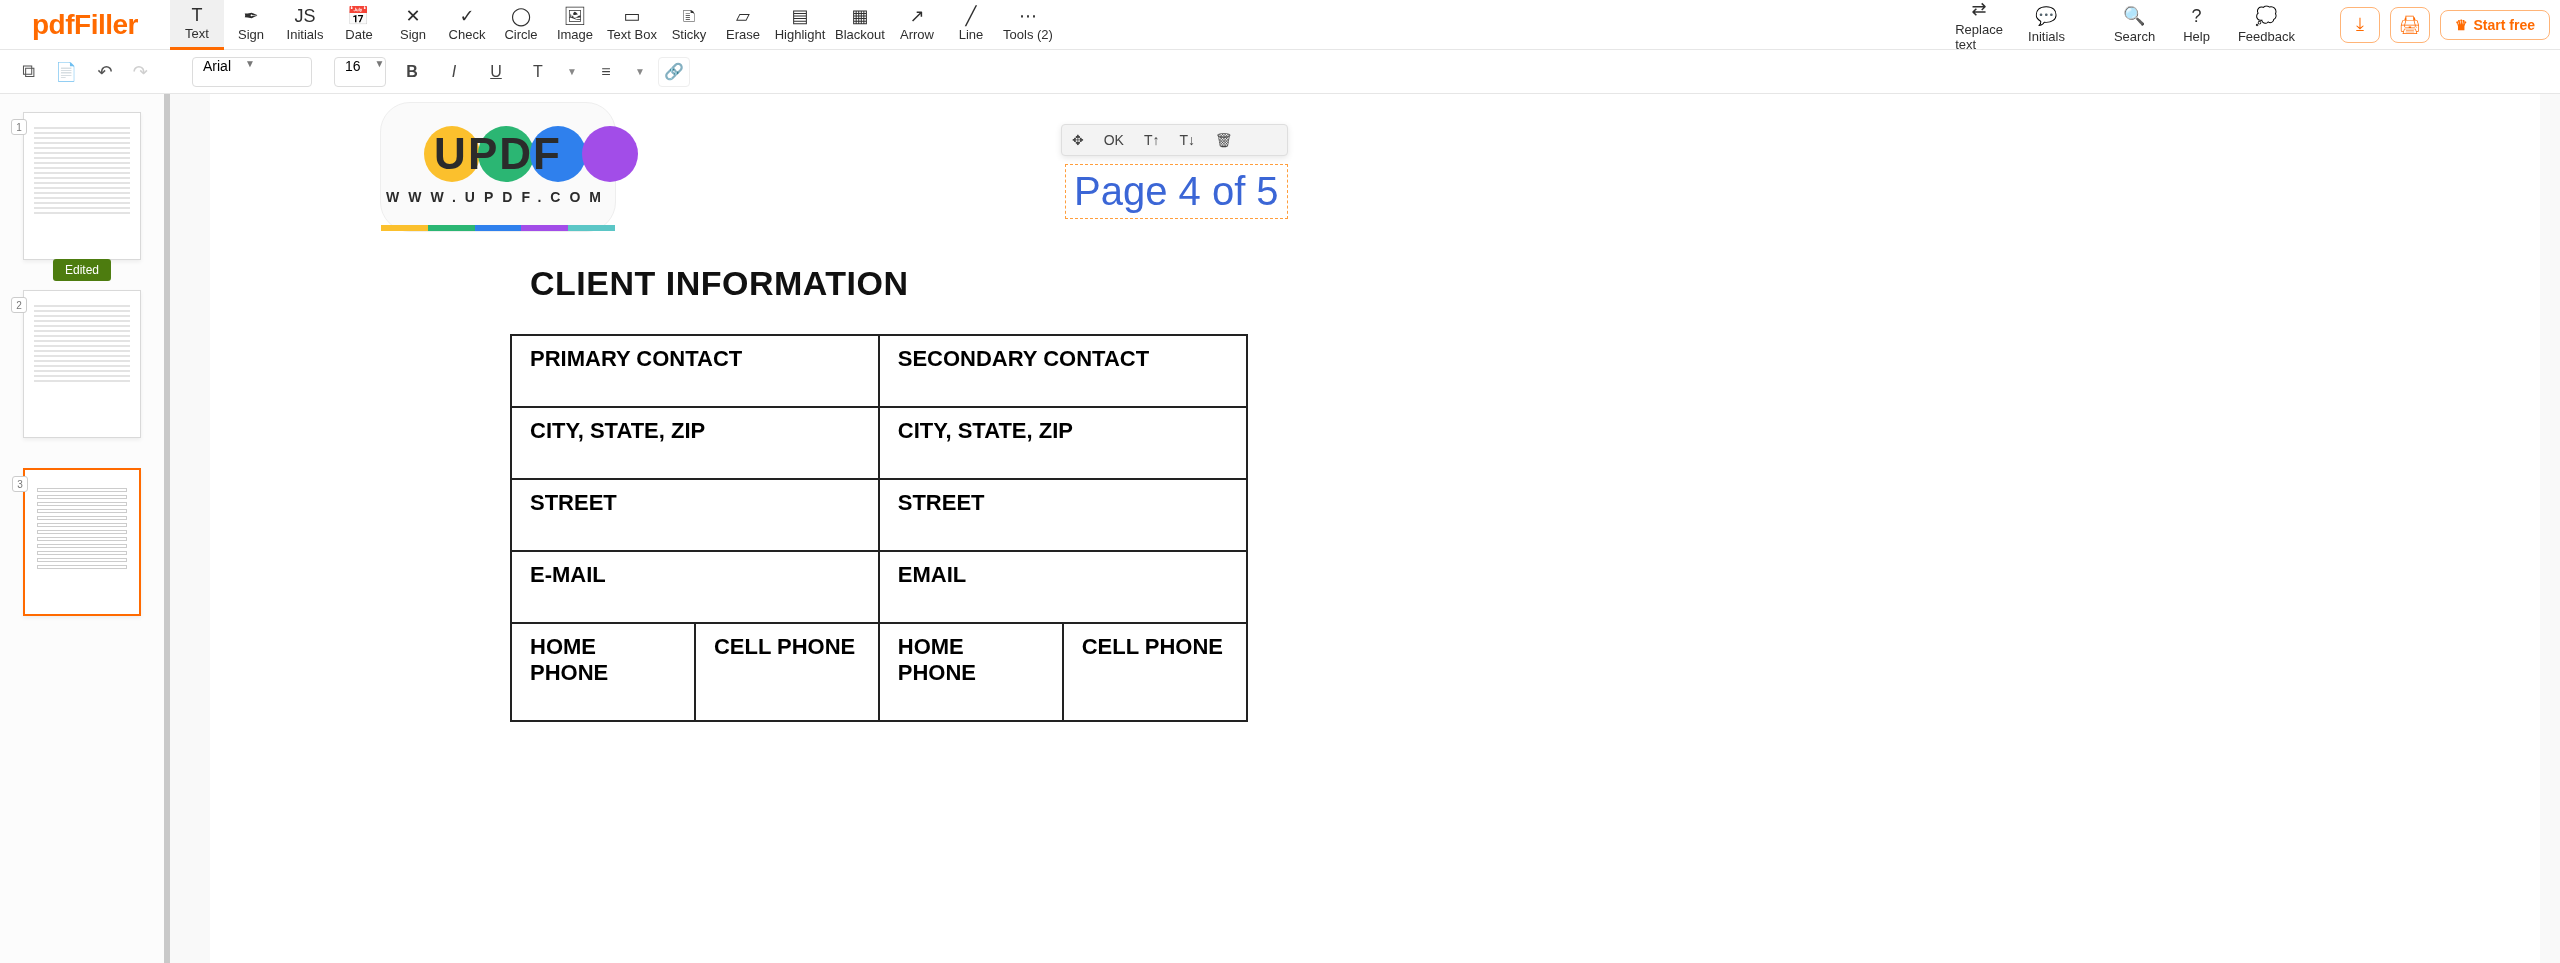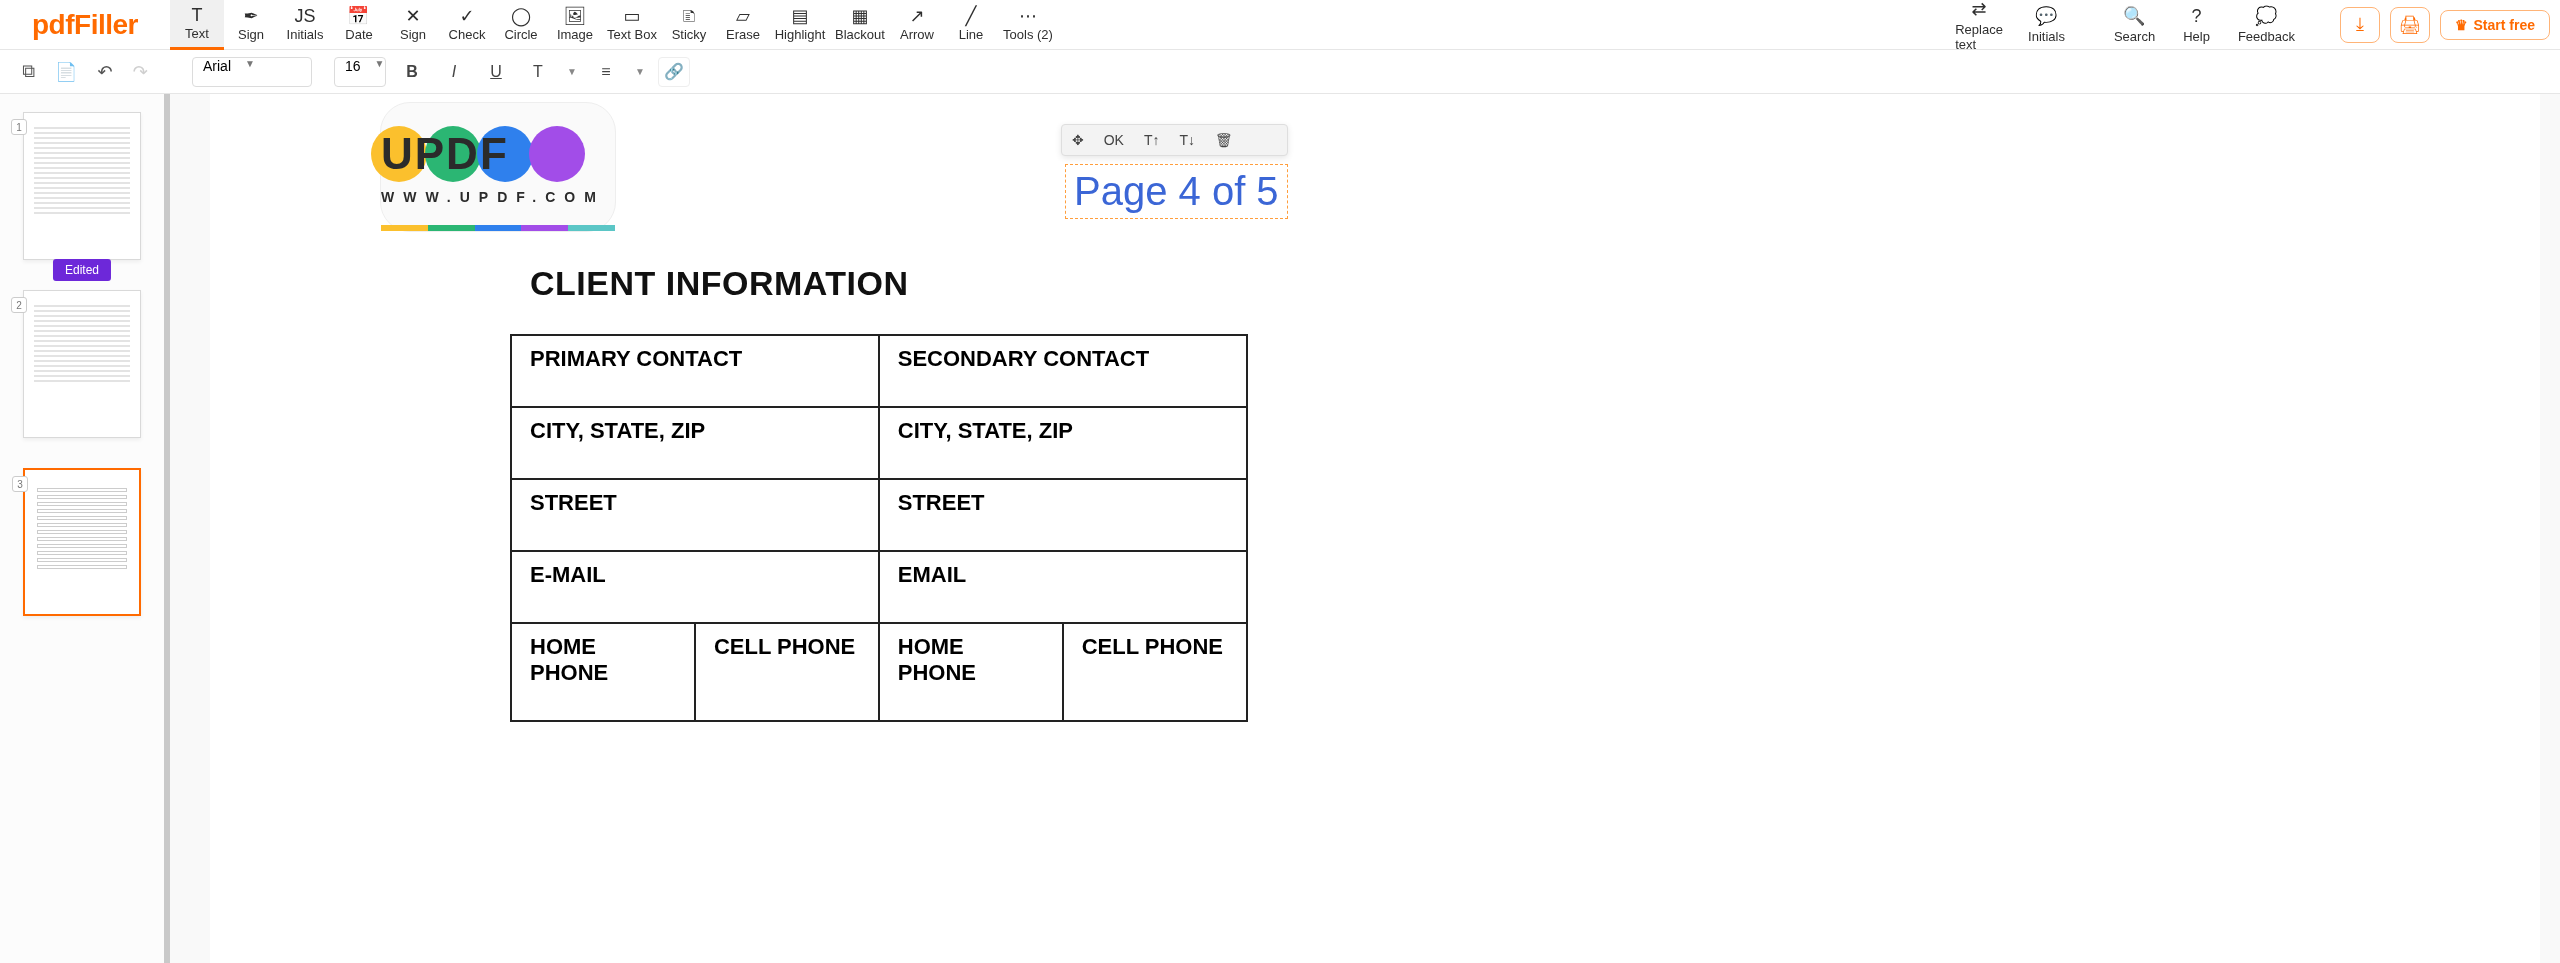--- a/index.html
+++ b/index.html
@@ -28,27 +28,27 @@
   .fmt-ico.border { border:1px solid #eee; border-radius:4px; }
   
   .workspace { display: flex; height: calc(963px - 94px); }
   .sidebar { width: 170px; background: #fcfcfc; border-right: 6px solid #c9c9c9; display: flex; padding-top: 18px; }
   .thumb-col { flex: 1; display: flex; flex-direction: column; align-items: center; gap: 30px; padding: 0 14px; }
   .thumb { width: 118px; height: 148px; background: #fff; border: 1px solid #d9d9d9; position: relative; box-shadow: 0 2px 4px rgba(0,0,0,0.06); cursor: pointer; }
   .thumb.selected { border: 2px solid #ff6a00; }
   .pg-num { position: absolute; left: -13px; top: 6px; width: 16px; height: 16px; border-radius: 3px; background: #fff; border: 1px solid #ccc; font-size: 10px; display: flex; align-items: center; justify-content: center; color: #777; }
   .thumb-lines { position: absolute; inset: 14px 10px; display: flex; flex-direction: column; gap: 3px; }
   .thumb-lines span { height: 2px; background: #e3e3e3; }
-  .badge-edit { position: absolute; bottom: -22px; left: 50%; transform: translateX(-50%); background: #6d28d9; color: #fff; font-size: 12px; padding: 4px 12px; border-radius: 3px; }
+  .badge-edit { position: absolute; bottom: -22px; left: 50%; transform: translateX(-50%); background: #4d7c0f; color: #fff; font-size: 12px; padding: 4px 12px; border-radius: 3px; }
   .thumb-form { position: absolute; inset: 18px 12px; display: flex; flex-direction: column; gap: 3px; font-size: 4px; }
   .thumb-form div { border: 0.5px solid #ccc; height: 4px; }
   .canvas { flex: 1; background: #f9f9f9; position: relative; overflow: hidden; }
   .page { position: absolute; left: 40px; top: 0; right: 20px; height: 900px; background: #fff; }
   
-  .logo-card { position: absolute; left: 170px; top: 8px; width: 236px; height: 130px; border-radius: 30px; border: 1px solid #eee; background: #fafafa; display: flex; flex-direction: column; align-items: flex-start; justify-content: center; gap: 10px; }
+  .logo-card { position: absolute; left: 170px; top: 8px; width: 236px; height: 130px; border-radius: 30px; border: 1px solid #eee; background: #fafafa; display: flex; flex-direction: column; align-items: center; justify-content: center; gap: 10px; }
   .logo-card .updf-row { position: relative; display: flex; align-items: center; }
   .dot { width: 56px; height: 56px; border-radius: 50%; position: absolute; }
   .dot.y { background: #fbc02d; left: -10px; }
   .dot.g { background: #2bb673; left: 44px; }
   .dot.b { background: #2f80ed; left: 96px; }
   .dot.p { background: #a24de8; left: 148px; }
   .updf-text { position: relative; z-index: 2; font-weight: 900; font-size: 44px; letter-spacing: 2px; color: #2b2b2b; }
   .updf-url { font-size: 14px; letter-spacing: 9px; color: #2b2b2b; font-weight: 700; }
   .color-bar { position: absolute; bottom: 0; left: 0; right: 0; height: 6px; display: flex; }
   .color-bar span { flex: 1; }

